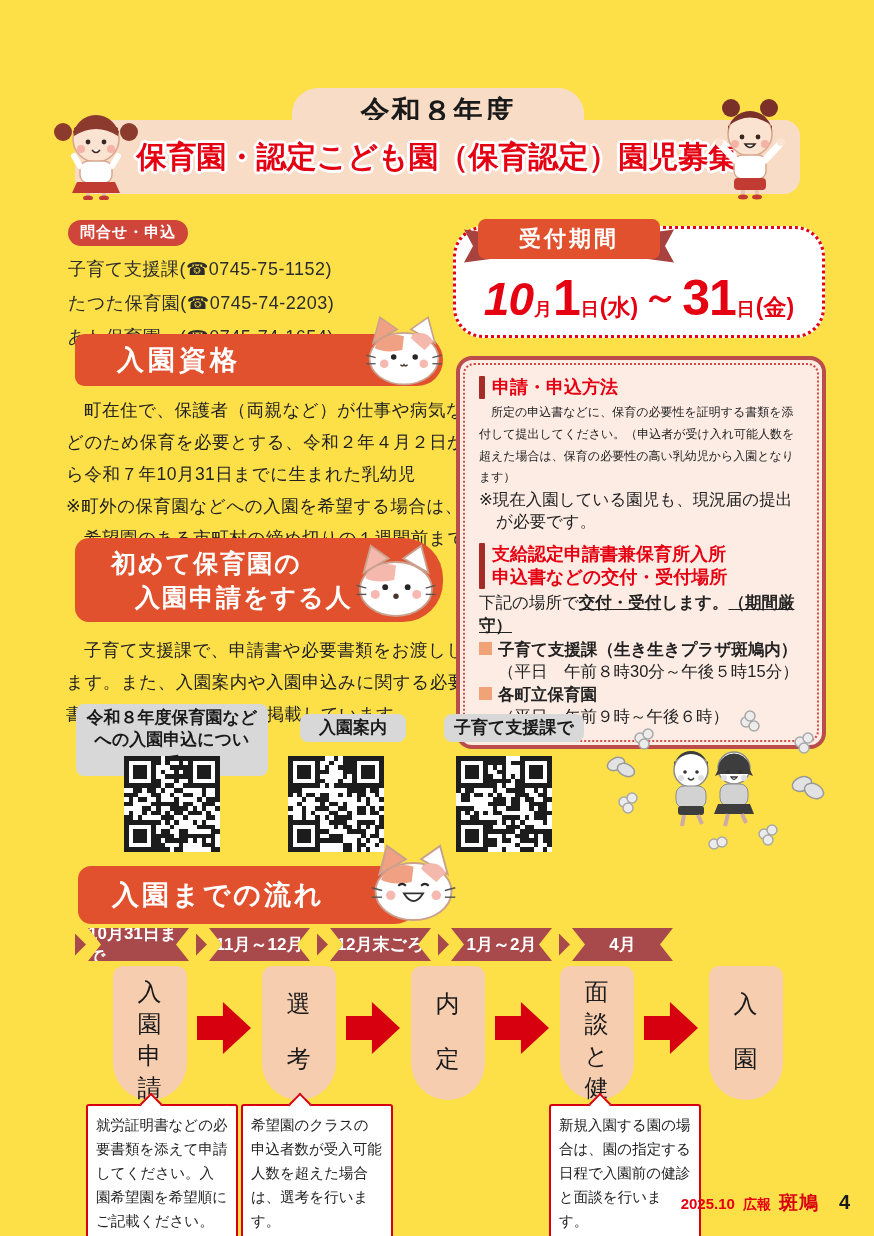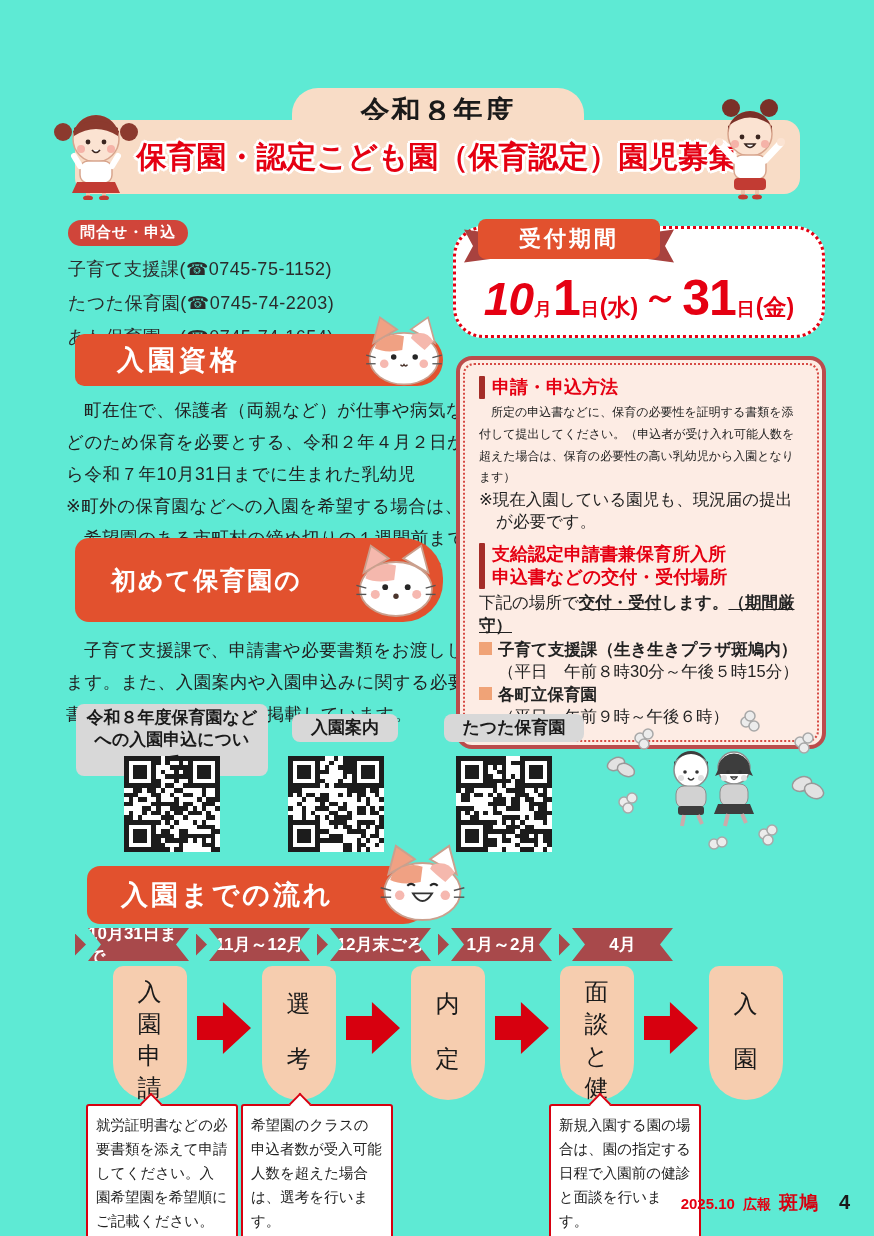--- a/index.html
+++ b/index.html
@@ -1,17 +1,17 @@
 <!DOCTYPE html>
 <html><head>
 <meta charset="utf-8">
 <style>
   * { margin:0; padding:0; box-sizing:border-box; }
   body { background:#888; font-family:"Liberation Sans","DejaVu Sans",sans-serif; }
-  .page { position:relative; width:874px; height:1236px; background:#5eead4; margin:0 auto; overflow:hidden; }
+  .page { position:relative; width:874px; height:1236px; background:#fde047; margin:0 auto; overflow:hidden; }
 
   
   .hdr-tab { position:absolute; left:292px; top:88px; width:292px; height:48px;
     background:#f8dcc6; border-radius:26px 26px 0 0; display:flex; align-items:center; justify-content:center; }
   .hdr-tab span { font-size:29px; font-weight:bold; color:#1a1a1a; letter-spacing:2px; }
   .hdr-banner { position:absolute; left:75px; top:120px; width:725px; height:74px;
     background:#f8dcc6; border-radius:16px; display:flex; align-items:center; justify-content:center; }
   .hdr-title { font-size:30px; font-weight:bold; color:#e50012; letter-spacing:0px; white-space:nowrap;
     text-shadow:-2px -2px 0 #fff,2px -2px 0 #fff,-2px 2px 0 #fff,2px 2px 0 #fff,0 -3px 0 #fff,0 3px 0 #fff,-3px 0 0 #fff,3px 0 0 #fff; }
   .kid { position:absolute; }
@@ -44,21 +44,21 @@
 
   
   .pill { position:absolute; background:#e2512e; border-radius:14px 40px 40px 14px; color:#fff; font-weight:bold; }
   .pill .cat { position:absolute; }
   .pill-elig { left:75px; top:334px; width:368px; height:52px; font-size:27px;
     display:flex; align-items:center; padding-left:42px; letter-spacing:4px; }
   .pill-elig .cat { right:-4px; top:-22px; }
   .pill-first { left:75px; top:538px; width:368px; height:84px; font-size:25px;
     display:flex; flex-direction:column; justify-content:center; padding-left:36px; line-height:34px; letter-spacing:2px; }
   .pill-first .cat { right:2px; top:2px; }
-  .pill-flow { left:12px; top:0; width:345px; height:58px; font-size:27px;
+  .pill-flow { left:3px; top:0; width:345px; height:58px; font-size:27px;
     display:flex; align-items:center; padding-left:34px; letter-spacing:3px; border-radius:18px 40px 40px 18px; }
   .pill-flow .cat { left:288px; top:-26px; }
 
   .body-text { position:absolute; font-size:17.5px; line-height:32px; color:#222; letter-spacing:0.5px; }
   .bt-elig  { left:66px; top:394px; width:400px; }
   .bt-first { left:66px; top:634px; width:404px; }
   .hang { padding-left:18px; text-indent:-18px; }
 
   
   .appbox { position:absolute; left:456px; top:356px; width:370px; background:#fdece4;
@@ -74,21 +74,21 @@
   .place { margin-top:1px; }
   .place-name { font-size:16.5px; line-height:22px; font-weight:bold; color:#222; display:flex; align-items:center; }
   .place-name .sq { flex:0 0 13px; height:13px; background:#f0a377; margin-right:6px; }
   .place-hours { font-size:16.5px; line-height:22px; color:#222; padding-left:19px; }
 
   
   .qr-label { position:absolute; background:#d8d8d8; border-radius:8px; text-align:center;
     font-size:17px; font-weight:bold; color:#1a1a1a; line-height:22px; padding:3px 10px; }
   .qr-label div:empty { display:none; }
   .ql1 { left:76px;  top:704px; width:192px; }
-  .ql2 { left:292px; top:714px; width:106px; }
+  .ql2 { left:300px; top:714px; width:106px; }
   .ql3 { left:444px; top:714px; width:140px; }
   .qr { position:absolute; width:96px; height:96px; background:#fff; display:grid;
     grid-template-columns:repeat(21,1fr); grid-template-rows:repeat(21,1fr); }
   .qr i { display:block; }
   .qr .b { background:#1c1c1c; }
   .q1 { left:124px; top:756px; }
   .q2 { left:288px; top:756px; }
   .q3 { left:456px; top:756px; }
   .deco { position:absolute; left:594px; top:706px; }
 
@@ -221,20 +221,21 @@
         <line x1="94" y1="60" x2="83" y2="60" stroke="#555" stroke-width="1.5"></line>
     </svg>
   </div>
   <div class="body-text bt-elig">
     <div>　町在住で、保護者（両親など）が仕事や病気などのため保育を必要とする、令和２年４月２日から令和７年10月31日までに生まれた乳幼児</div>
     <div class="hang">※町外の保育園などへの入園を希望する場合は、希望園のある市町村の締め切りの１週間前までに、子育て支援課へ申込書などを提出してください。</div>
   </div>
 
   <div class="pill pill-first">
     <span>初めて保育園の</span>
+    <span style="padding-left:24px">入園申請をする人</span>
     <svg class="cat" width="90" height="80" viewBox="0 0 100 88">
       <polygon points="14,36 22,6 42,20" fill="#f5b8ad" stroke="#caa08e" stroke-width="2"></polygon>
       <polygon points="86,36 78,6 58,20" fill="#fff" stroke="#caa08e" stroke-width="2"></polygon>
       <ellipse cx="50" cy="54" rx="40" ry="30" fill="#fff" stroke="#caa08e" stroke-width="2"></ellipse>
       <path d="M18,36 Q34,22 50,28 L48,44 Q28,48 16,42 Z" fill="#f5b8ad"></path>
       <circle cx="38" cy="52" r="3.2" fill="#262626"></circle>
         <circle cx="63" cy="52" r="3.2" fill="#262626"></circle>
       <circle cx="27" cy="60" r="5" fill="#f6b8b0"></circle>
         <circle cx="73" cy="60" r="5" fill="#f6b8b0"></circle>
       <circle cx="50" cy="62" r="3" fill="#4a342c"></circle>
@@ -284,21 +285,21 @@
 
   <div class="qr-label ql1">
     <div>令和８年度保育園など</div>
     <div>への入園申込について</div>
   </div>
   <div class="qr-label ql2">
     <div>入園案内</div>
 
   </div>
   <div class="qr-label ql3">
-    <div>たつた保育園</div>
+    <div>子育て支援課で</div>
 
   </div>
   <div class="qr q1">
       <i class="b"></i>
       <i class="b"></i>
       <i class="b"></i>
       <i class="b"></i>
       <i class="b"></i>
       <i class="b"></i>
       <i class="b"></i>

